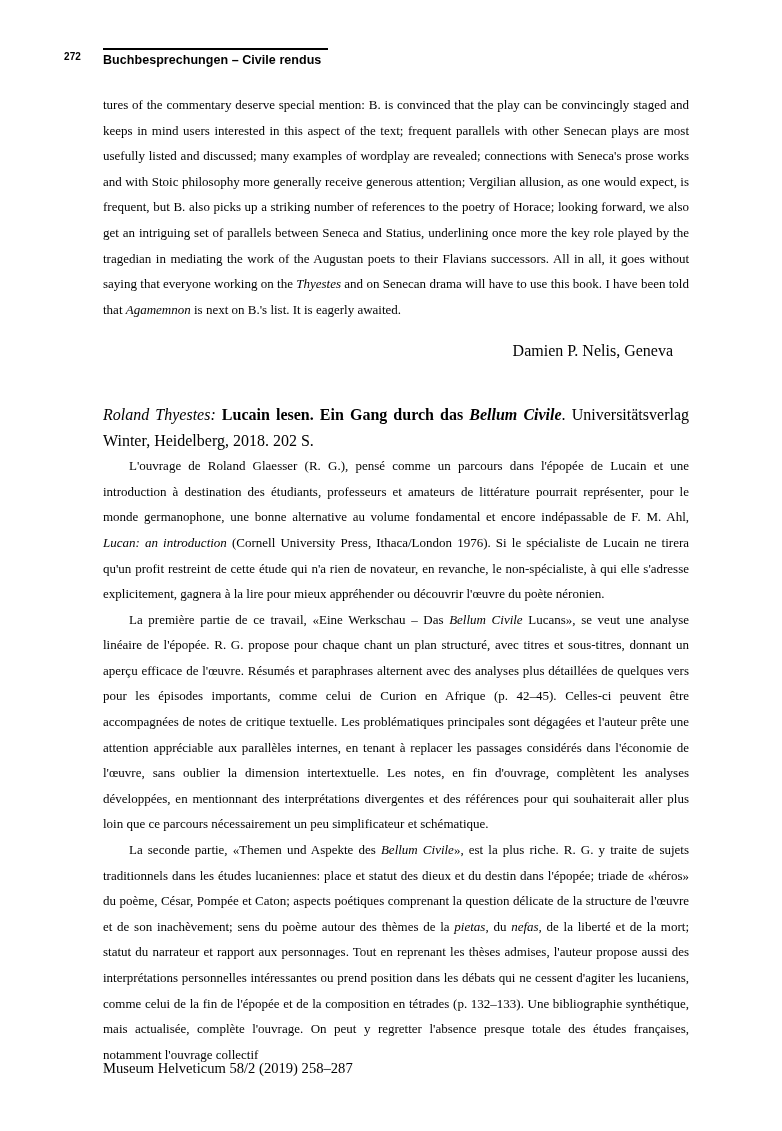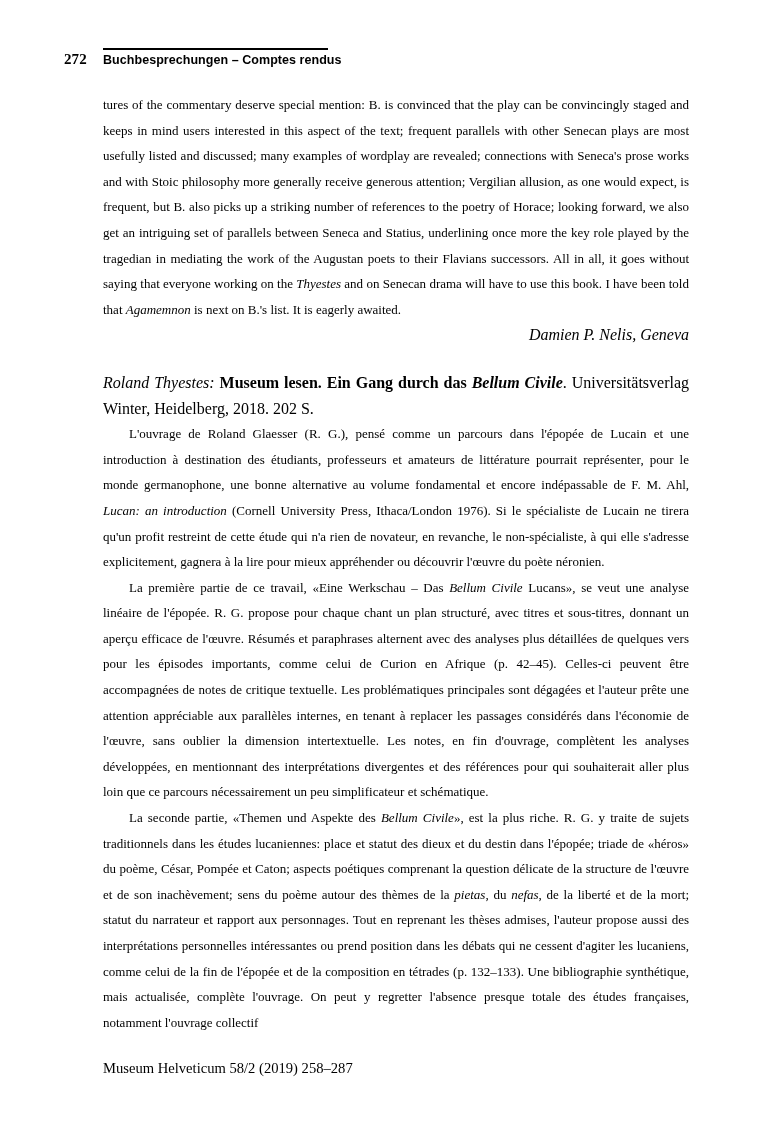--- a/index.html
+++ b/index.html
@@ -25,23 +25,23 @@
     position: absolute;
     left: 64px;
     top: 48px;
     width: 630px;
     height: 22px;
   }
   .folio {
     position: absolute;
     left: 0px;
     top: 3px;
-    font-family: Liberation Serif, serif;
+    font-family: Liberation Sans, sans-serif;
     font-weight: bold;
-    font-size: 15px;
+    font-size: 10px;
     letter-spacing: 0.1px;
   }
   .runhead-box {
     position: absolute;
     left: 39px;
     top: 0px;
     width: 225px;
   }
   .runhead-rule {
     width: 225px;
@@ -69,25 +69,24 @@
     font-size: 13px;
     line-height: 25.6px;
     text-align: justify;
     text-justify: inter-word;
     hyphens: manual;
   }
   p.body.indent {
     text-indent: 26px;
   }
   .sig {
-    margin: 0;
+    margin: 16px;
     font-size: 16.0px;
     line-height: 25.6px;
     text-align: right;
-    font-style: italic;
   }
   .spacer-md { height: 22px; }
   .headref {
     margin: 0;
     font-size: 16.0px;
     line-height: 25.6px;
     text-align: justify;
   }
   .it { font-style: italic; }
   .bd { font-weight: bold; }
@@ -104,33 +103,33 @@
 </style>
 </head>
 <body>
 
 <div class="page">
 
   <div class="runhead">
     <div class="folio">272</div>
     <div class="runhead-box">
       <div class="runhead-rule"></div>
-      <div class="runhead-title">Buchbesprechungen – Comptes rendus</div>
+      <div class="runhead-title">Buchbesprechungen – Civile rendus</div>
     </div>
   </div>
 
   <div class="column">
 
     <p class="body"><span>tures of the commentary deserve special mention: B. is convinced that the play can be convincingly staged and keeps in mind users interested in this aspect of the text; frequent parallels with other Senecan plays are most usefully listed and discussed; many examples of wordplay are revealed; connections with Seneca's prose works and with Stoic philosophy more generally receive generous attention; Vergilian allusion, as one would expect, is frequent, but B. also picks up a striking number of references to the poetry of Horace; looking forward, we also get an intriguing set of parallels between Seneca and Statius, underlining once more the key role played by the tragedian in mediating the work of the Augustan poets to their Flavians successors. All in all, it goes without saying that everyone working on the </span><span class="it">Thyestes</span><span> and on Senecan drama will have to use this book. I have been told that </span><span class="it">Agamemnon</span><span> is next on B.'s list. It is eagerly awaited.</span></p>
 
     <p class="sig">Damien P. Nelis, Geneva</p>
 
     <div class="spacer-md"></div>
 
-    <p class="headref"><span class="it">Roland Thyestes:</span><span> </span><span class="bd">Museum lesen. Ein Gang durch das </span><span class="bdit">Bellum Civile</span><span>. Universitätsverlag Winter, Heidelberg, 2018. 202 S.</span></p>
+    <p class="headref"><span class="it">Roland Thyestes:</span><span> </span><span class="bd">Lucain lesen. Ein Gang durch das </span><span class="bdit">Bellum Civile</span><span>. Universitätsverlag Winter, Heidelberg, 2018. 202 S.</span></p>
 
     <p class="body indent"><span>L'ouvrage de Roland Glaesser (R. G.), pensé comme un parcours dans l'épopée de Lucain et une introduction à destination des étudiants, professeurs et amateurs de littérature pourrait représenter, pour le monde germanophone, une bonne alternative au volume fondamental et encore indépassable de F. M. Ahl, </span><span class="it">Lucan: an introduction</span><span> (Cornell University Press, Ithaca/London 1976). Si le spécialiste de Lucain ne tirera qu'un profit restreint de cette étude qui n'a rien de novateur, en revanche, le non-spécialiste, à qui elle s'adresse explicitement, gagnera à la lire pour mieux appréhender ou découvrir l'œuvre du poète néronien.</span></p>
 
     <p class="body indent"><span>La première partie de ce travail, «Eine Werkschau – Das </span><span class="it">Bellum Civile</span><span> Lucans», se veut une analyse linéaire de l'épopée. R. G. propose pour chaque chant un plan structuré, avec titres et sous-titres, donnant un aperçu efficace de l'œuvre. Résumés et paraphrases alternent avec des analyses plus détaillées de quelques vers pour les épisodes importants, comme celui de Curion en Afrique (p. 42–45). Celles-ci peuvent être accompagnées de notes de critique textuelle. Les problématiques principales sont dégagées et l'auteur prête une attention appréciable aux parallèles internes, en tenant à replacer les passages considérés dans l'économie de l'œuvre, sans oublier la dimension intertextuelle. Les notes, en fin d'ouvrage, complètent les analyses développées, en mentionnant des interprétations divergentes et des références pour qui souhaiterait aller plus loin que ce parcours nécessairement un peu simplificateur et schématique.</span></p>
 
     <p class="body indent"><span>La seconde partie, «Themen und Aspekte des </span><span class="it">Bellum Civile</span><span>», est la plus riche. R. G. y traite de sujets traditionnels dans les études lucaniennes: place et statut des dieux et du destin dans l'épopée; triade de «héros» du poème, César, Pompée et Caton; aspects poétiques comprenant la question délicate de la structure de l'œuvre et de son inachèvement; sens du poème autour des thèmes de la </span><span class="it">pietas</span><span>, du </span><span class="it">nefas</span><span>, de la liberté et de la mort; statut du narrateur et rapport aux personnages. Tout en reprenant les thèses admises, l'auteur propose aussi des interprétations personnelles intéressantes ou prend position dans les débats qui ne cessent d'agiter les lucaniens, comme celui de la fin de l'épopée et de la composition en tétrades (p. 132–133). Une bibliographie synthétique, mais actualisée, complète l'ouvrage. On peut y regretter l'absence presque totale des études françaises, notamment l'ouvrage collectif </span></p>
 
   </div>
 
   <div class="footer">Museum Helveticum 58/2 (2019) 258–287</div>

